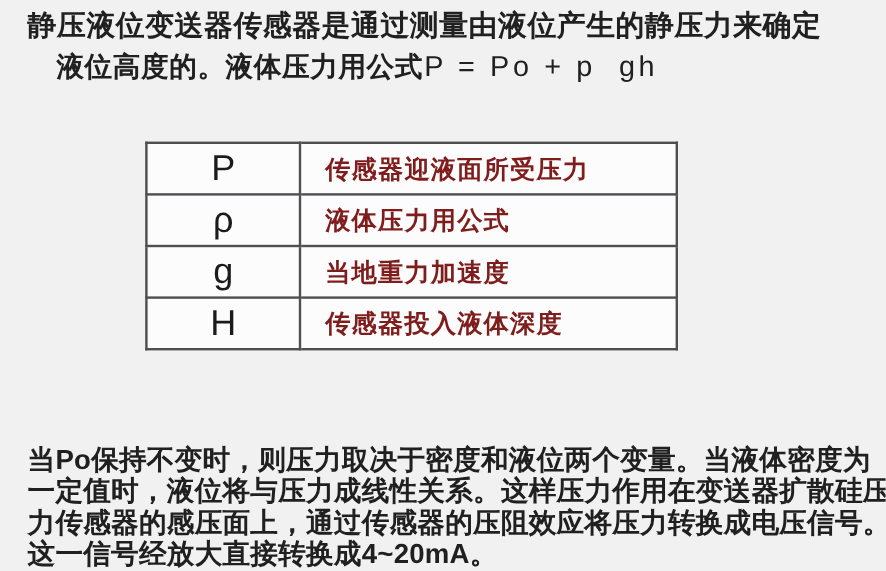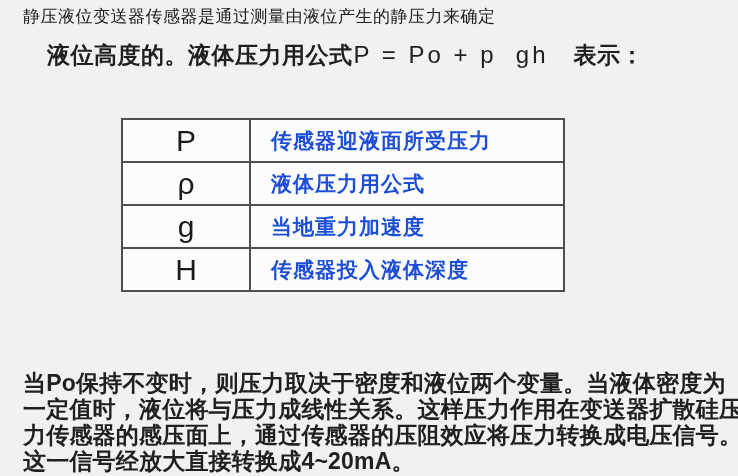--- a/index.html
+++ b/index.html
@@ -12,22 +12,22 @@
     background: #f1f1f1;
     color: #202020;
     font-family: "Liberation Sans", "DejaVu Sans", sans-serif;
     position: relative;
     overflow: hidden;
   }
   .intro-line1 {
     position: absolute;
     left: 23px;
     top: 5px;
-    font-size: 17px;
-    font-weight: 400;
+    font-size: 24px;
+    font-weight: 700;
     letter-spacing: 0.5px;
     white-space: nowrap;
   }
   .intro-line2 {
     position: absolute;
     left: 23px;
     top: 40px;
     display: flex;
     align-items: baseline;
     white-space: nowrap;
@@ -64,42 +64,41 @@
     text-align: center;
     font-size: 30px;
     font-weight: 500;
     color: #1b1b1b;
   }
   td.desc-cell {
     padding-left: 20px;
     font-size: 21px;
     font-weight: 600;
     letter-spacing: 1px;
-    color: #1d4ed8;
+    color: #7f1d1d;
   }
   .body-text {
     position: absolute;
     left: 23px;
     top: 370px;
     font-size: 23px;
     font-weight: 600;
     line-height: 26px;
     letter-spacing: 0.2px;
     white-space: nowrap;
   }
 </style>
 </head>
 <body>
 
 <div class="intro-line1">静压液位变送器传感器是通过测量由液位产生的静压力来确定</div>
 
 <div class="intro-line2">
   <span class="intro-cjk">液位高度的。液体压力用公式</span>
   <span class="formula">P = Po + p  gh</span>
-  <span class="intro-cjk">表示：</span>
 </div>
 
 <table class="symbol-table">
   <tbody>
       <tr>
     <td class="sym-cell">P</td>
     <td class="desc-cell">传感器迎液面所受压力</td>
   </tr>
   <tr>
     <td class="sym-cell">ρ</td>

